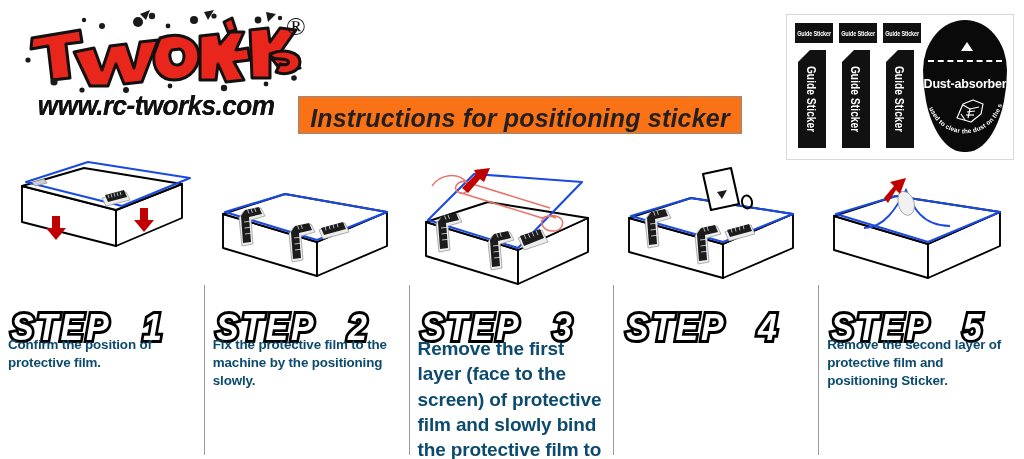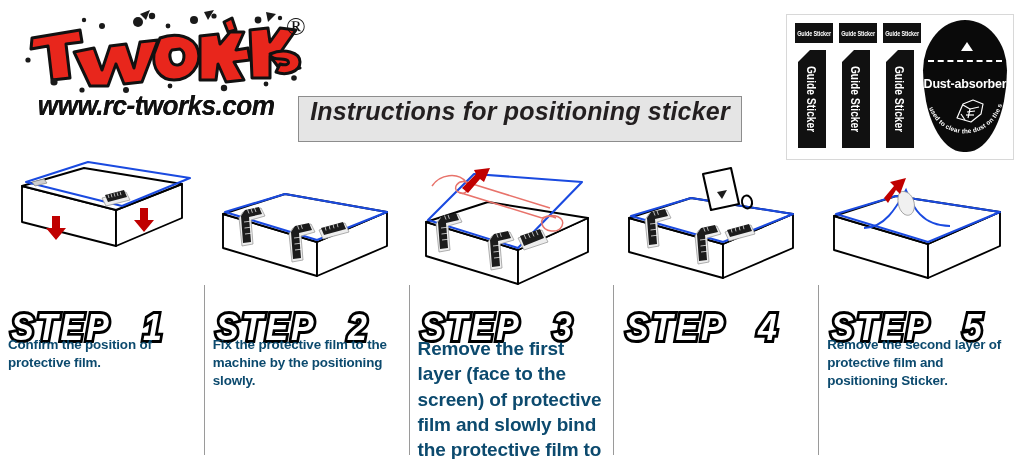--- a/index.html
+++ b/index.html
@@ -8,23 +8,23 @@
 
   
   #logo-block{position:absolute;left:18px;top:8px;width:300px;height:130px;}
   #logo-wordmark{position:absolute;left:0;top:0;width:288px;height:92px;}
   #logo-reg{position:absolute;left:268px;top:6px;font-size:26px;line-height:1;
             color:#111;font-family:"Liberation Serif",serif;}
   #logo-url{position:absolute;left:16px;top:80px;width:260px;height:34px;}
   #logo-url svg{display:block;}
 
   
-  #title-box{position:absolute;left:298px;top:96px;width:444px;height:46px;
-             border:1.5px solid #8d8d8d;background:#e5e5e5;box-sizing:border-box;
-             display:flex;align-items:flex-start;justify-content:center;}
+  #title-box{position:absolute;left:298px;top:96px;width:444px;height:38px;
+             border:1.5px solid #8d8d8d;background:#f97316;box-sizing:border-box;
+             display:flex;align-items:flex-end;justify-content:center;}
   #title-text{font-size:25px;font-weight:bold;font-style:italic;
               letter-spacing:.2px;color:#231f20;white-space:nowrap;}
 
   
   #sticker-panel{position:absolute;left:786px;top:14px;width:228px;height:146px;
                  background:#fff;border:1px solid #d8d8d8;box-sizing:border-box;}
   .guide-sticker{position:absolute;top:8px;width:38px;height:128px;}
   .gs1{left:8px;} .gs2{left:52px;} .gs3{left:96px;}
   .gs-tab{position:absolute;left:0;top:0;width:38px;height:20px;background:#111;
           display:flex;align-items:center;justify-content:center;overflow:hidden;}

